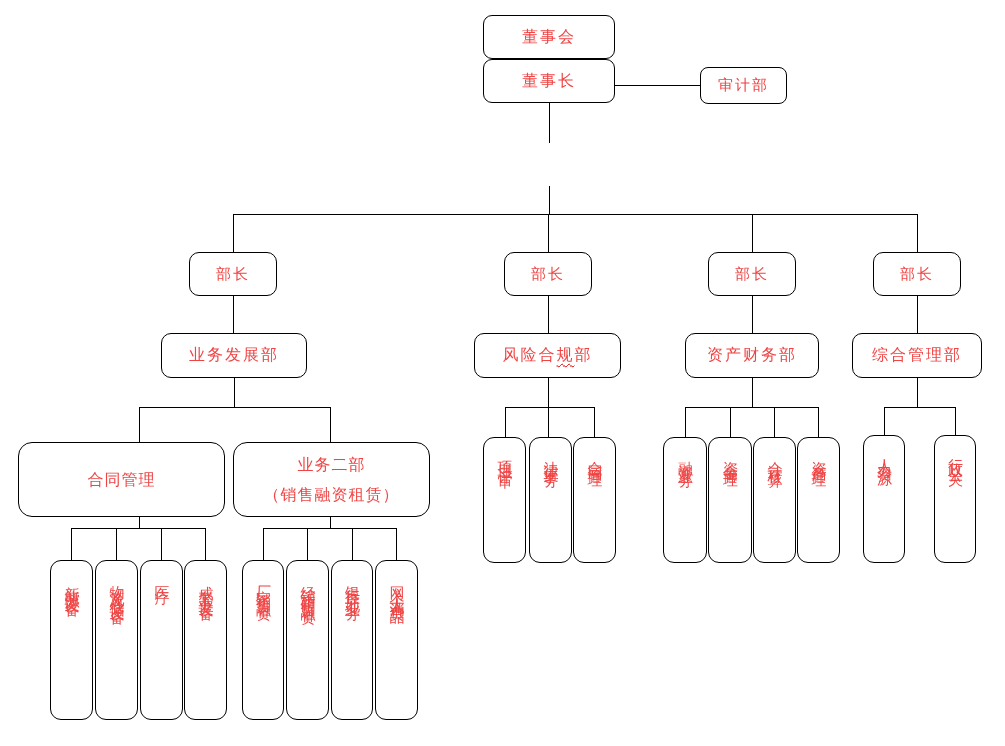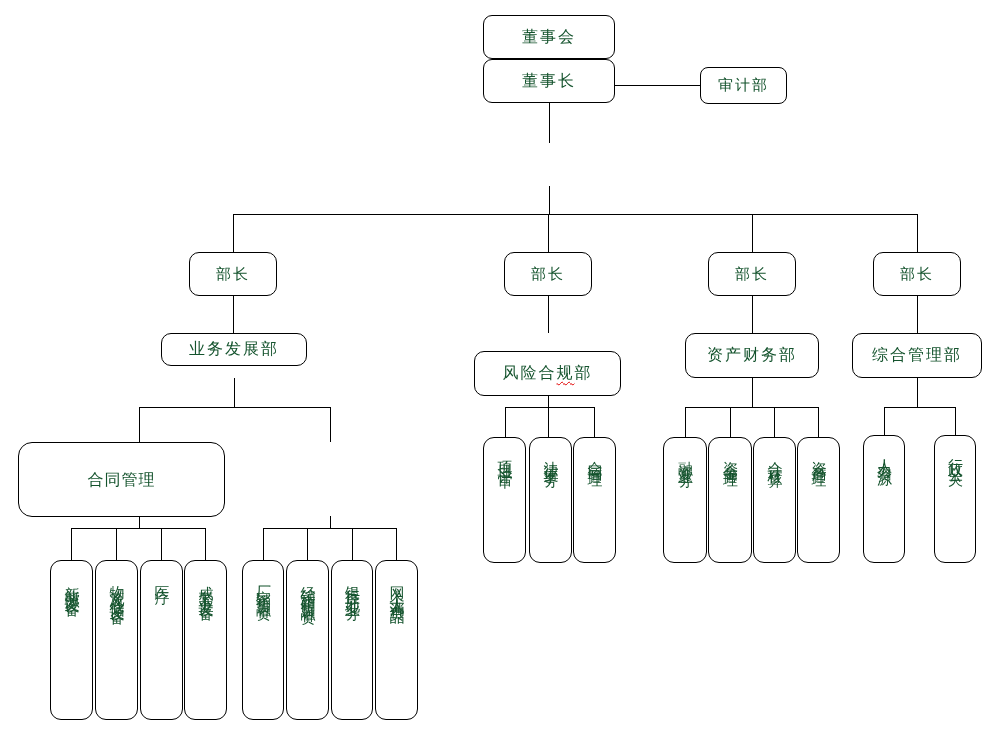--- a/index.html
+++ b/index.html
@@ -2,21 +2,21 @@
 <html><head>
 <meta charset="utf-8">
 <style>
   html, body { margin: 0; padding: 0; background: #ffffff; }
   .canvas {
     position: relative;
     width: 1005px;
     height: 746px;
     background: #ffffff;
     font-family: "Liberation Serif", "DejaVu Serif", serif;
-    color: #14532d;
+    color: #ef4444;
     overflow: hidden;
   }
   .box {
     position: absolute;
     box-sizing: border-box;
     background: #ffffff;
     border: 1.4px solid #000000;
     border-radius: 10px;
     display: flex;
     align-items: center;
@@ -106,31 +106,35 @@
 
   <div class="box" style="left:483px;top:15px;width:132px;height:44px;border-radius:9px;">董事会</div>
   <div class="box" style="left:483px;top:59px;width:132px;height:44px;border-radius:9px;">董事长</div>
   <div class="box" style="left:700px;top:67px;width:87px;height:37px;border-radius:8px;font-size:15px;">审计部</div>
 
   <div class="box" style="left:189px;top:252px;width:88px;height:44px;font-size:15px;">部长</div>
   <div class="box" style="left:504px;top:252px;width:88px;height:44px;font-size:15px;">部长</div>
   <div class="box" style="left:708px;top:252px;width:88px;height:44px;font-size:15px;">部长</div>
   <div class="box" style="left:873px;top:252px;width:88px;height:44px;font-size:15px;">部长</div>
 
-  <div class="box" style="left:161px;top:333px;width:146px;height:33px;">业务发展部</div>
-  <div class="box" style="left:474px;top:351px;width:147px;height:45px;">
+  <div class="box" style="left:161px;top:333px;width:146px;height:45px;">业务发展部</div>
+  <div class="box" style="left:474px;top:333px;width:147px;height:45px;">
     <span>风险合</span>
       <span class="wavy">规</span>
       <span>部</span>
   </div>
   <div class="box" style="left:852px;top:333px;width:130px;height:45px;">综合管理部</div>
   <div class="box" style="left:685px;top:333px;width:134px;height:45px;">资产财务部</div>
 
   <div class="box big" style="left:18px;top:442px;width:207px;height:75px;">
     <span>合同管理</span>
+  </div>
+  <div class="box big" style="left:233px;top:442px;width:197px;height:75px;">
+    <span>业务二部</span>
+    <span>（销售融资租赁）</span>
   </div>
 
   <div class="box vbox tall" style="left:50px;top:560px;width:43px;height:160px;">
       <span>新能源设备</span>
     </div>
   <div class="box vbox tall" style="left:95px;top:560px;width:43px;height:160px;">
       <span>物流及仓储设备</span>
     </div>
   <div class="box vbox tall" style="left:140px;top:560px;width:43px;height:160px;">
       <span>医疗</span>

